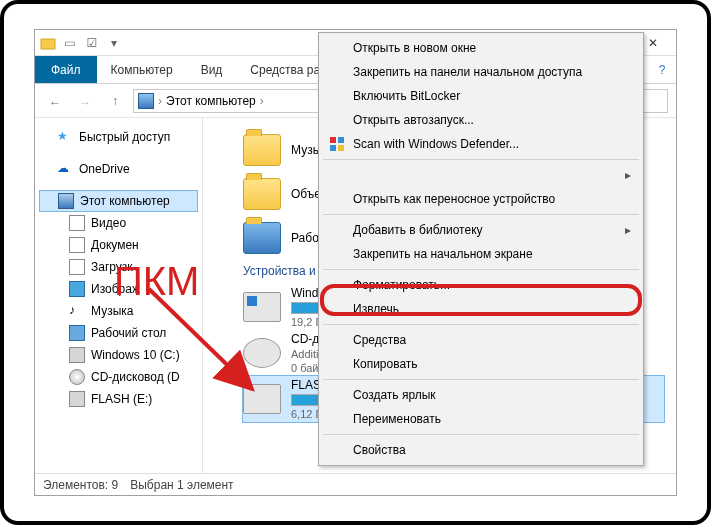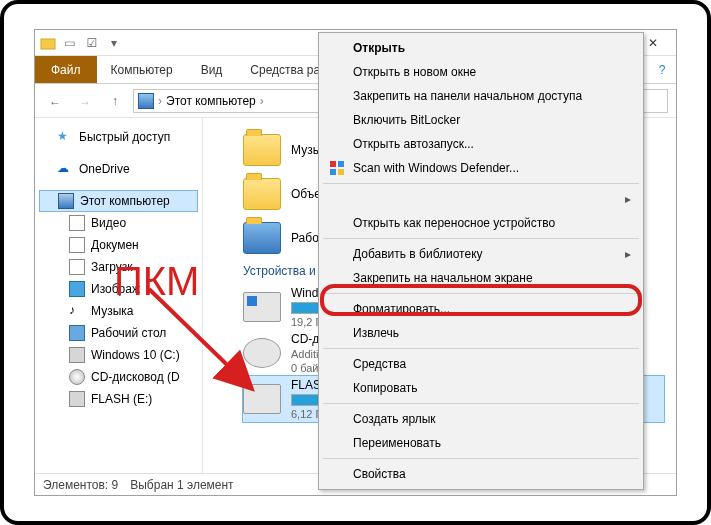--- a/index.html
+++ b/index.html
@@ -3,21 +3,21 @@
 <meta charset="utf-8">
 <style>
 *{box-sizing:border-box;margin:0;padding:0;font-family:"Segoe UI",Tahoma,sans-serif;font-size:12px;}
 body{background:#fff;width:711px;height:525px;position:relative;overflow:hidden;border:4px solid #000;border-radius:18px;}
 .window{position:absolute;left:30px;top:25px;right:30px;bottom:25px;background:#fff;border:1px solid #a0a0a0;}
 .qat{height:26px;display:flex;align-items:center;padding:0 4px;gap:4px;border-bottom:1px solid #e0e0e0;}
 .qat .qicon{width:18px;height:18px;display:flex;align-items:center;justify-content:center;color:#666;}
 .qat .tab-manage{margin-left:auto;background:#8ed77f;color:#333;padding:4px 12px;}
 .qat .winbtn{width:38px;height:24px;display:flex;align-items:center;justify-content:center;color:#333;margin-left:0;}
 .menubar{height:28px;display:flex;align-items:stretch;border-bottom:1px solid #d0d0d0;}
-.menubar .tab-file{background:#a16207;color:#fff;padding:6px 16px;display:flex;align-items:center;}
+.menubar .tab-file{background:#0369a1;color:#fff;padding:6px 16px;display:flex;align-items:center;}
 .menubar .tab{padding:6px 14px;display:flex;align-items:center;color:#333;}
 .menubar .spacer{flex:1;}
 .menubar .chev{width:28px;display:flex;align-items:center;justify-content:center;color:#2b7cd3;}
 .addr{height:34px;display:flex;align-items:center;gap:6px;padding:4px 8px;border-bottom:1px solid #e5e5e5;}
 .addr .navbtn{width:24px;height:24px;display:flex;align-items:center;justify-content:center;color:#666;}
 .addr .crumb{flex:1;height:24px;border:1px solid #c8c8c8;display:flex;align-items:center;padding:0 4px;gap:4px;}
 .addr .pc-ico{width:16px;height:16px;background:linear-gradient(#8fc6ef,#3a79c0);border:1px solid #2a5a90;}
 .body{display:flex;height:calc(100% - 26px - 28px - 34px - 22px);}
 .sidebar{width:168px;border-right:1px solid #e5e5e5;padding:8px 4px;overflow:hidden;}
 .side-item{display:flex;align-items:center;gap:6px;height:22px;padding:0 4px 0 18px;white-space:nowrap;overflow:hidden;}
@@ -201,21 +201,20 @@
     </div>
   </div>
 
   <div class="status">
     <span>Элементов: 9</span>
     <span>Выбран 1 элемент</span>
   </div>
 </div>
 
 <div class="ctx">
-  <div class="row bold">Открыть</div>
   <div class="row">Открыть в новом окне</div>
   <div class="row">Закрепить на панели начальном доступа</div>
   <div class="row">Включить BitLocker</div>
   <div class="row">Открыть автозапуск...</div>
   <div class="row">
       <span class="shield"><svg width="16" height="16">
           <rect x="1" y="1" width="6" height="6" fill="#e03030"></rect>
           <rect x="9" y="1" width="6" height="6" fill="#3090e0"></rect>
           <rect x="1" y="9" width="6" height="6" fill="#3090e0"></rect>
           <rect x="9" y="9" width="6" height="6" fill="#f0c030"></rect>

